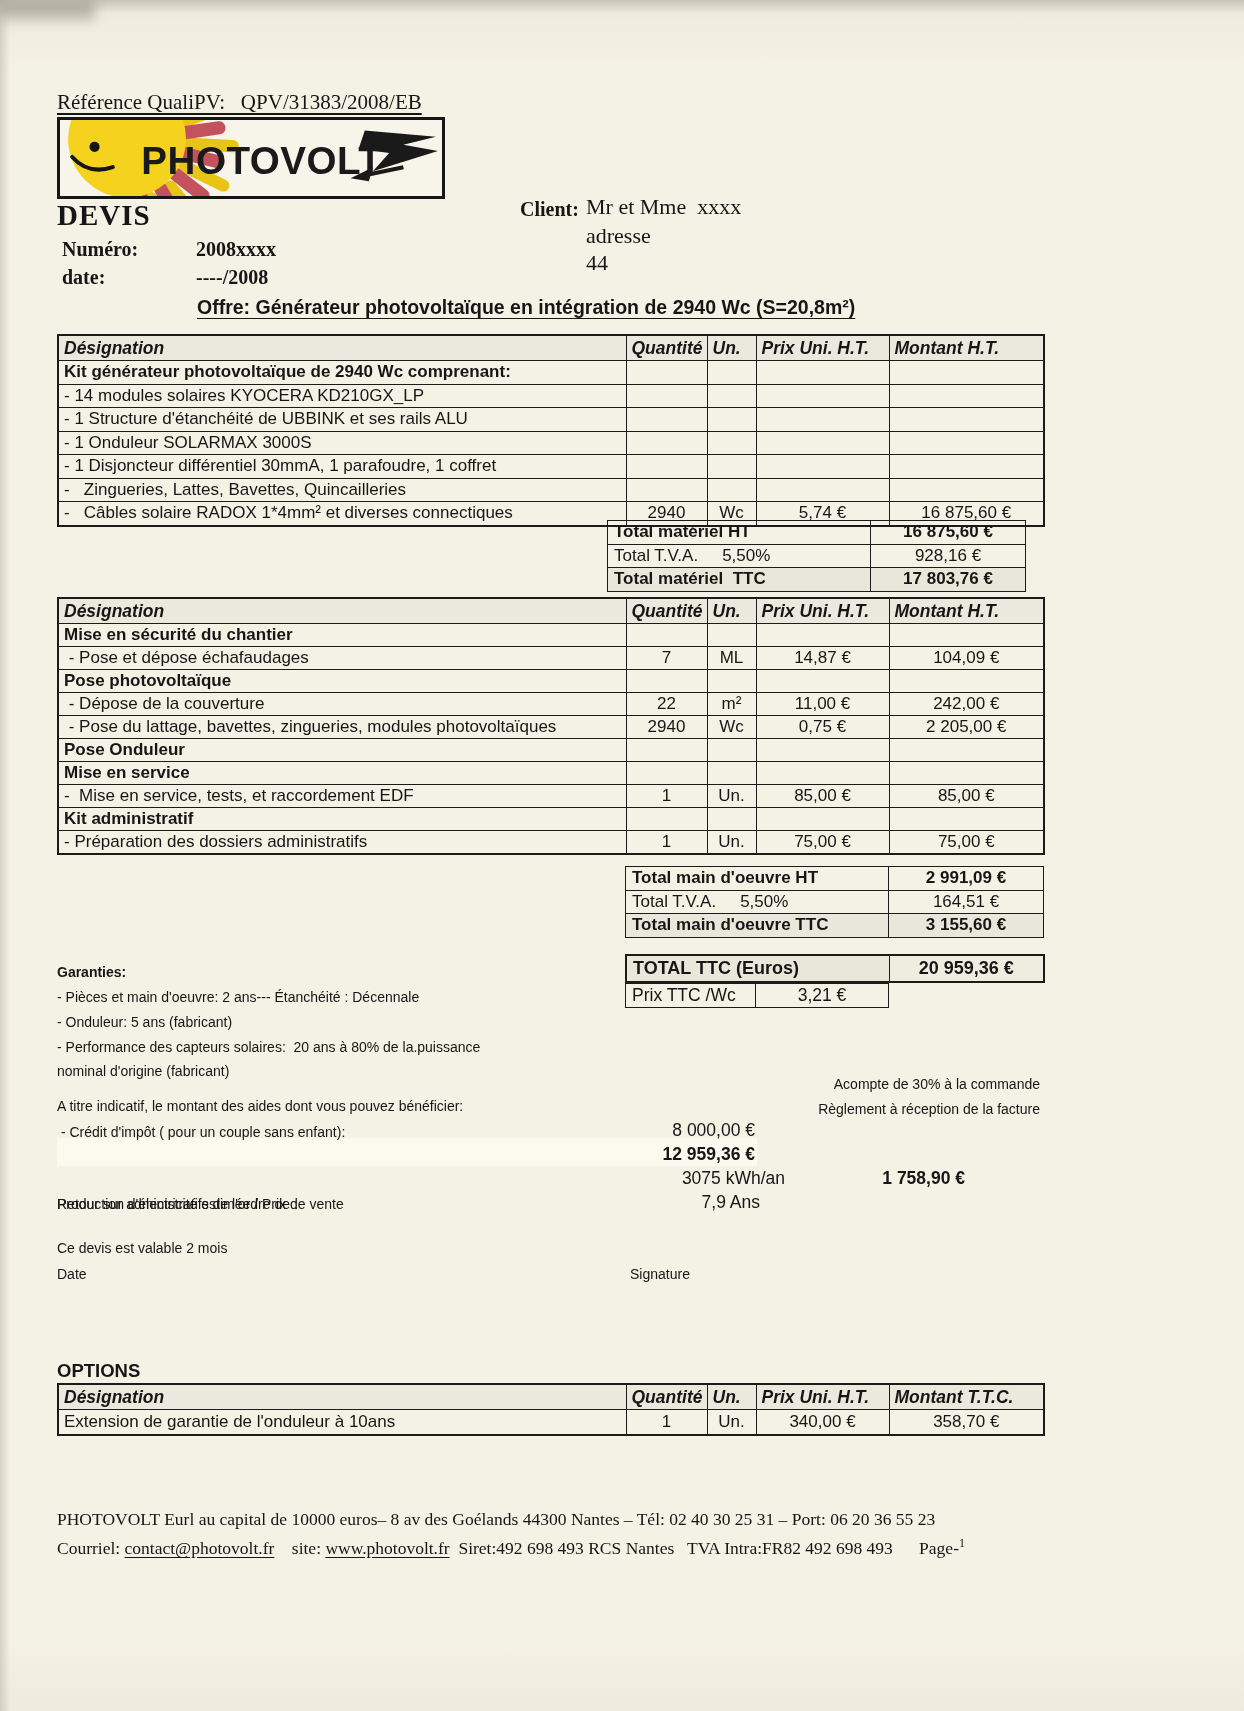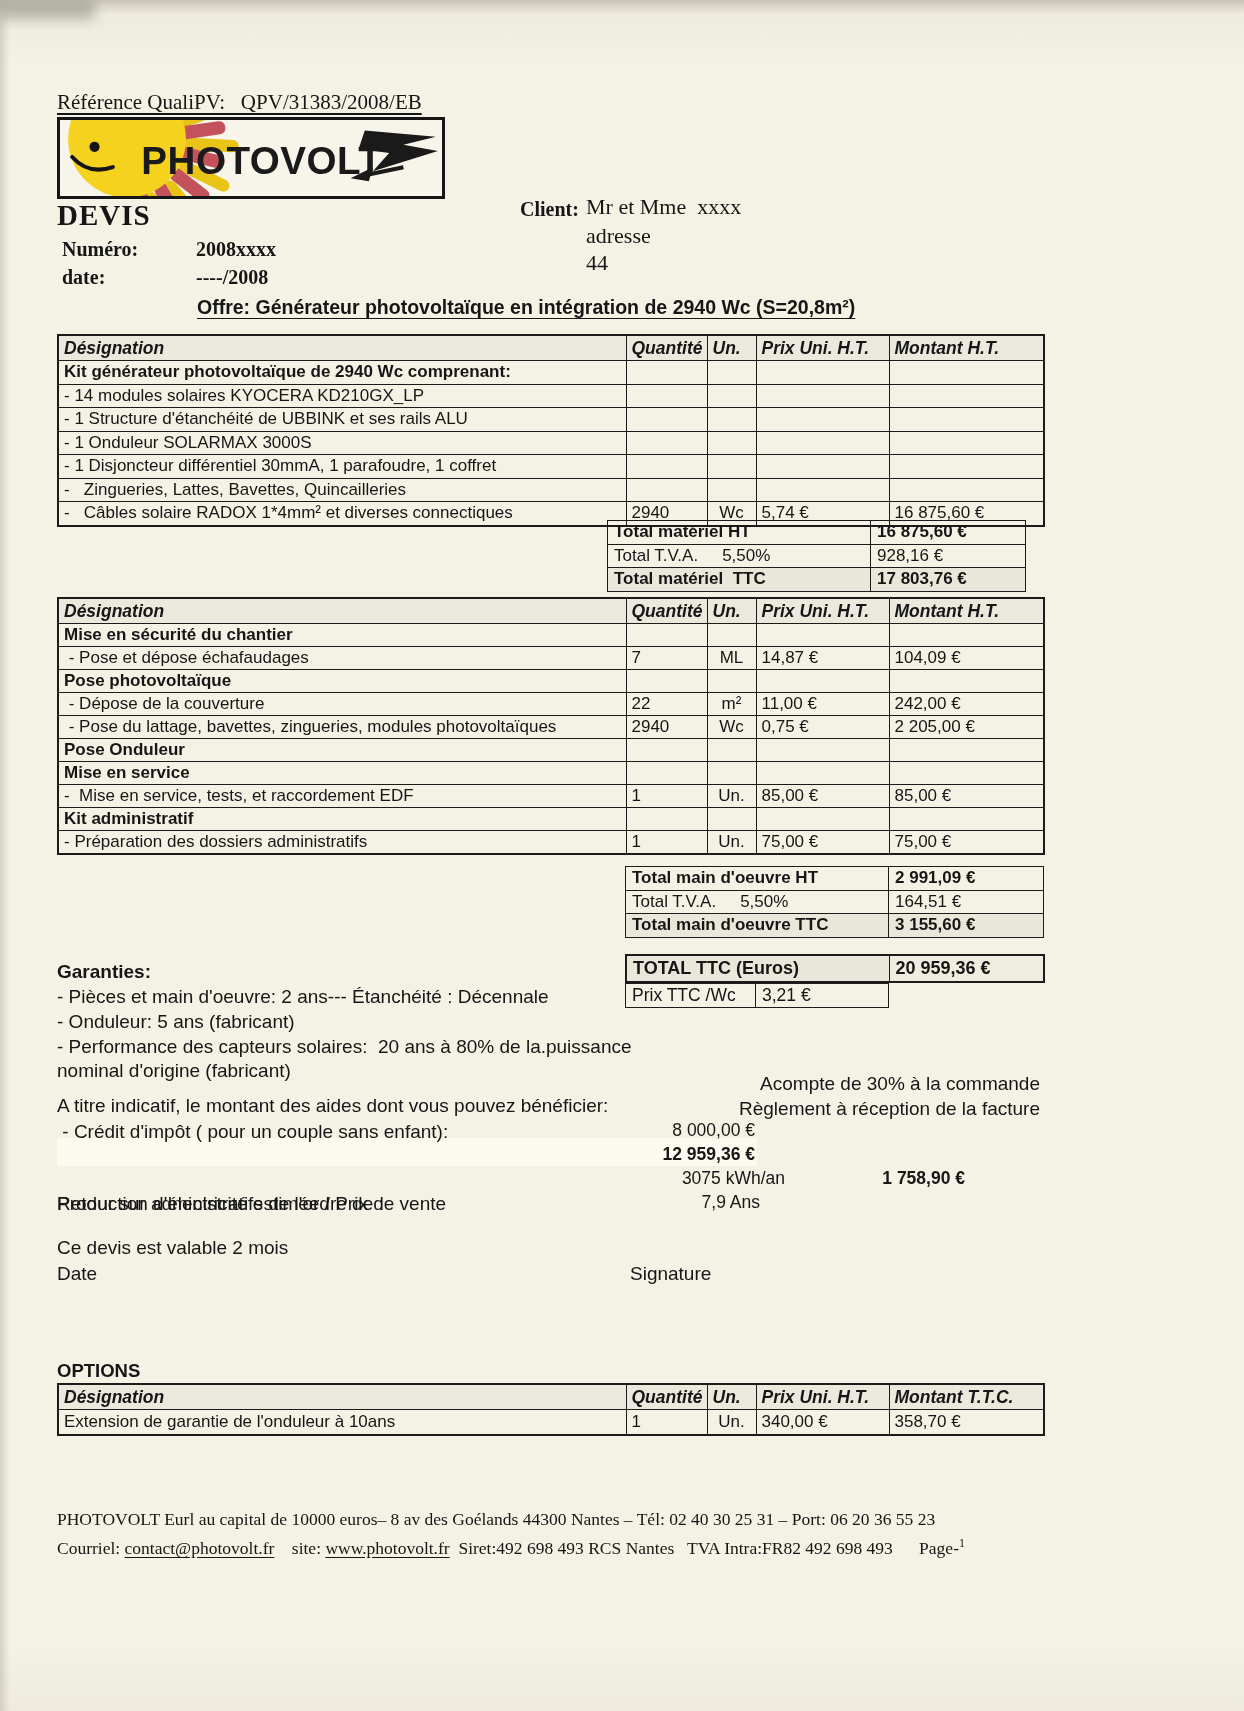--- a/index.html
+++ b/index.html
@@ -39,34 +39,34 @@
     text-decoration:underline;text-underline-offset:4px;}
 
   
   table{border-collapse:collapse;table-layout:fixed;}
   .quote{width:986px;font-size:17px;border:2px solid #1b1b1b;}
   .quote th,.quote td{border:1.5px solid #1b1b1b;padding:0 5px;overflow:hidden;white-space:pre;}
   .quote th{background:#ebe8dd;font-style:italic;font-weight:bold;text-align:left;height:24px;font-size:17.5px;}
   .quote td{height:22px;}
   .mat td{height:22.5px;}
   .b{font-weight:bold;}
-  .num{text-align:left;}
+  .num{text-align:center;}
   .ctr{text-align:center;}
 
   .tot{width:418px;font-size:17px;border:1.5px solid #1b1b1b;}
   .tot td{border:1.5px solid #1b1b1b;padding:0 6px;height:22.5px;white-space:pre;overflow:hidden;}
   .tot .gray{background:#e9e6da;}
   .tva-rate{display:inline-block;margin-left:24px;}
 
   .gt1{width:418px;font-size:18px;border:2px solid #1b1b1b;}
   .gt1 td{border:1.5px solid #1b1b1b;padding:0 6px;height:25px;white-space:pre;}
   .gt2{width:263px;font-size:17.5px;border:1.5px solid #1b1b1b;}
   .gt2 td{border:1.5px solid #1b1b1b;padding:0 6px;height:23px;white-space:pre;}
 
-  .body-text{font-size:19px;line-height:24px;white-space:pre;}
+  .body-text{font-size:14px;line-height:24px;white-space:pre;}
   .right-text{text-align:right;margin-top:44px;}
   .estimation-band{left:57px;top:1138px;width:700px;height:28px;background:#fcf9ef;}
   .aid-value{font-size:17.5px;text-align:right;white-space:pre;}
 
   .options-title{left:57px;top:1360px;font-size:18.5px;font-weight:bold;}
 
   .footer-line{font-size:17.5px;white-space:pre;margin-top:32px;}
   .ulink{text-decoration:underline;text-underline-offset:3px;}
   sup{font-size:12px;}
 </style>

